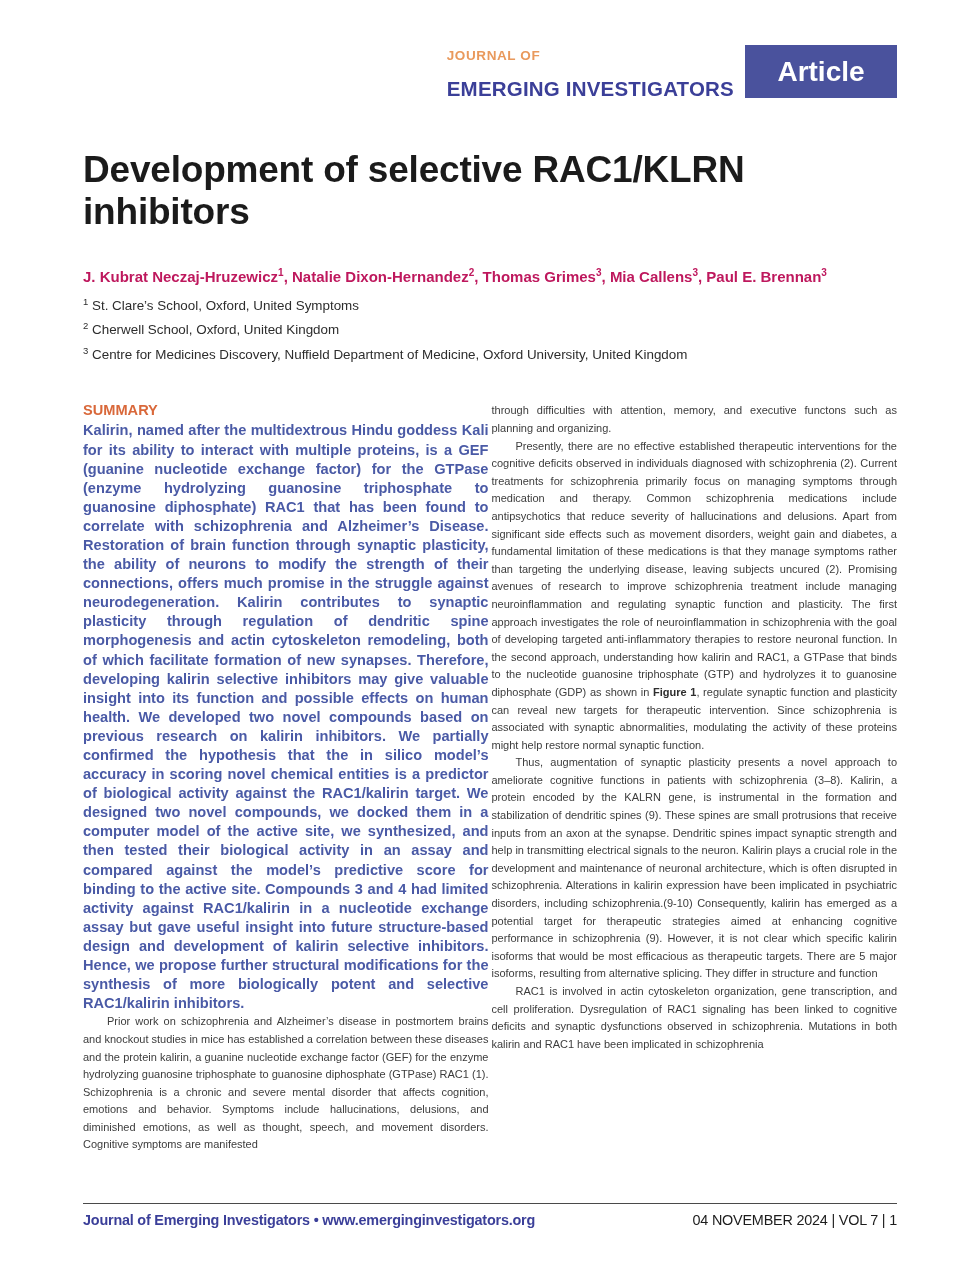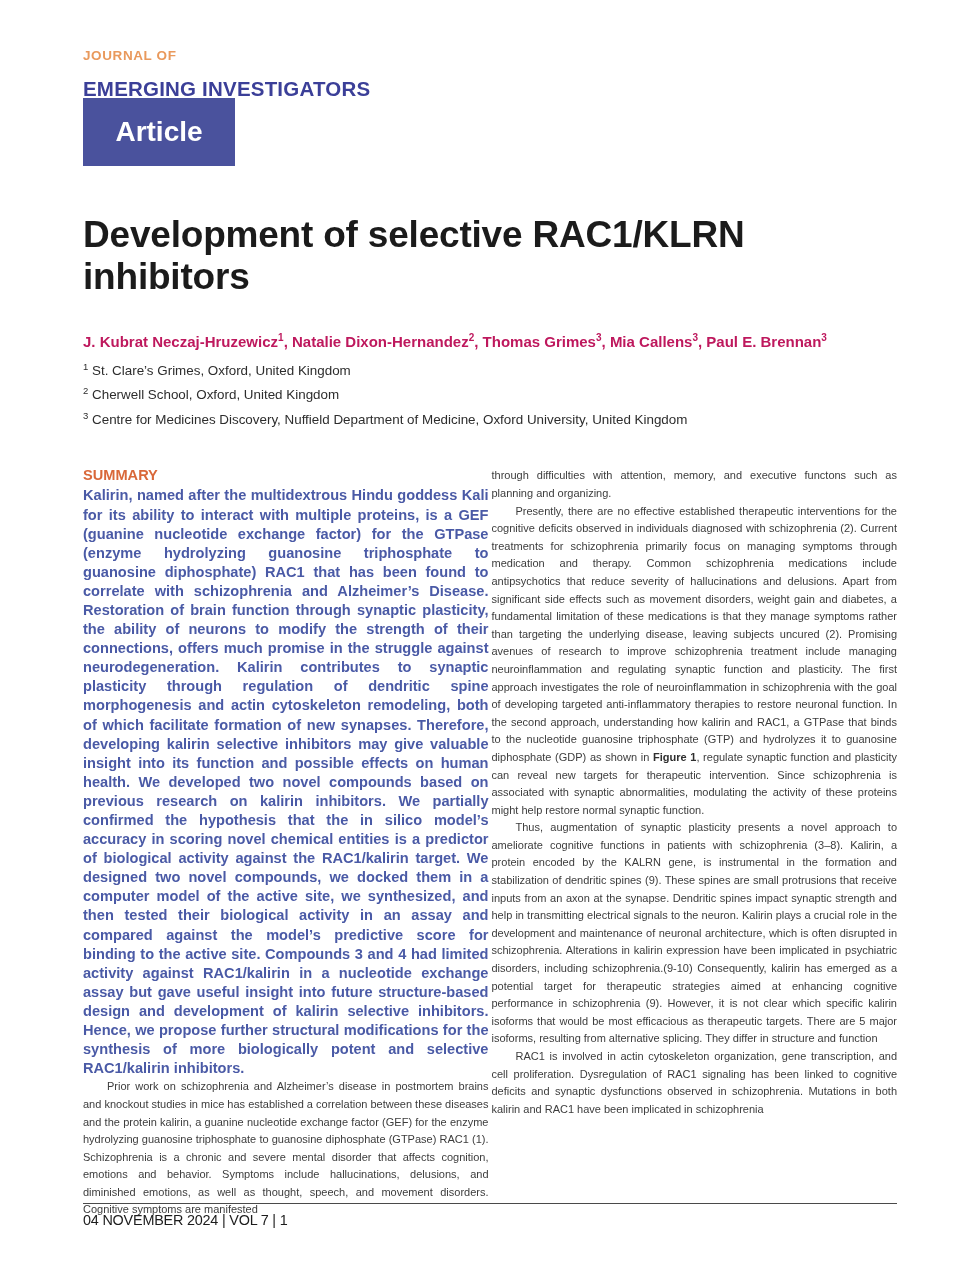--- a/index.html
+++ b/index.html
@@ -14,46 +14,46 @@
     background: #ffffff;
     padding: 48px 83px 0 83px;
     overflow: hidden;
   }
 
   
   .masthead {
     display: flex;
     justify-content: flex-end;
     align-items: flex-start;
-    flex-direction: column;
   }
   .logo-top {
     color: #E9995C;
     font-size: 13.5px;
     font-weight: bold;
     letter-spacing: 0.6px;
   }
   .logo-bottom {
     color: #3B3F98;
     font-size: 20.5px;
     font-weight: bold;
     letter-spacing: 0.2px;
     margin-top: 14px;
   }
   .badge {
     background: #4A529D;
     color: #ffffff;
     font-size: 28px;
     font-weight: bold;
     width: 152px;
-    height: 68px;
+    height: 53px;
     margin-top: -3px;
     display: flex;
     align-items: center;
     justify-content: center;
+    margin-left: 11px;
   }
 
   
   .title {
     margin-top: 48px;
     font-size: 37px;
     font-weight: bold;
     color: #1b1b1b;
     letter-spacing: -0.2px;
   }
@@ -146,21 +146,21 @@
       <div class="logo-bottom">EMERGING INVESTIGATORS</div>
     </div>
     <div class="badge">Article</div>
   </div>
 
   <h1 class="title">Development of selective RAC1/KLRN inhibitors</h1>
 
   <p class="authors"><span><span>J. Kubrat Neczaj-Hruzewicz</span><sup>1</sup><span>, </span></span><span><span>Natalie Dixon-Hernandez</span><sup>2</sup><span>, </span></span><span><span>Thomas Grimes</span><sup>3</sup><span>, </span></span><span><span>Mia Callens</span><sup>3</sup><span>, </span></span><span><span>Paul E. Brennan</span><sup>3</sup><span></span></span></p>
 
   <div class="affiliations">
-    <p class="affil"><sup>1</sup> <span>St. Clare’s Grimes, Oxford, United Kingdom</span></p>
+    <p class="affil"><sup>1</sup> <span>St. Clare’s School, Oxford, United Symptoms</span></p>
     <p class="affil"><sup>2</sup> <span>Cherwell School, Oxford, United Kingdom</span></p>
     <p class="affil"><sup>3</sup> <span>Centre for Medicines Discovery, Nuffield Department of Medicine, Oxford University, United Kingdom</span></p>
   </div>
 
   <div class="columns">
 
     <div class="col col-left">
       <h2 class="sec-heading">SUMMARY</h2>
       <p class="summary-text">Kalirin, named after the multidextrous Hindu goddess Kali for its ability to interact with multiple proteins, is a GEF (guanine nucleotide exchange factor) for the GTPase (enzyme hydrolyzing guanosine triphosphate to guanosine diphosphate) RAC1 that has been found to correlate with schizophrenia and Alzheimer’s Disease. Restoration of brain function through synaptic plasticity, the ability of neurons to modify the strength of their connections, offers much promise in the struggle against neurodegeneration. Kalirin contributes to synaptic plasticity through regulation of dendritic spine morphogenesis and actin cytoskeleton remodeling, both of which facilitate formation of new synapses. Therefore, developing kalirin selective inhibitors may give valuable insight into its function and possible effects on human health. We developed two novel compounds based on previous research on kalirin inhibitors. We partially confirmed the hypothesis that the in silico model’s accuracy in scoring novel chemical entities is a predictor of biological activity against the RAC1/kalirin target. We designed two novel compounds, we docked them in a computer model of the active site, we synthesized, and then tested their biological activity in an assay and compared against the model’s predictive score for binding to the active site. Compounds 3 and 4 had limited activity against RAC1/kalirin in a nucleotide exchange assay but gave useful insight into future structure-based design and development of kalirin selective inhibitors. Hence, we propose further structural modifications for the synthesis of more biologically potent and selective RAC1/kalirin inhibitors.</p>
       <p class="body-text indent">Prior work on schizophrenia and Alzheimer’s disease in postmortem brains and knockout studies in mice has established a correlation between these diseases and the protein kalirin, a guanine nucleotide exchange factor (GEF) for the enzyme hydrolyzing guanosine triphosphate to guanosine diphosphate (GTPase) RAC1 (1). Schizophrenia is a chronic and severe mental disorder that affects cognition, emotions and behavior. Symptoms include hallucinations, delusions, and diminished emotions, as well as thought, speech, and movement disorders. Cognitive symptoms are manifested</p>
@@ -171,17 +171,18 @@
       <p class="body-text indent"><span>Presently, there are no effective established therapeutic interventions for the cognitive deficits observed in individuals diagnosed with schizophrenia (2). Current treatments for schizophrenia primarily focus on managing symptoms through medication and therapy. Common schizophrenia medications include antipsychotics that reduce severity of hallucinations and delusions. Apart from significant side effects such as movement disorders, weight gain and diabetes, a fundamental limitation of these medications is that they manage symptoms rather than targeting the underlying disease, leaving subjects uncured (2). Promising avenues of research to improve schizophrenia treatment include managing neuroinflammation and regulating synaptic function and plasticity. The first approach investigates the role of neuroinflammation in schizophrenia with the goal of developing targeted anti-inflammatory therapies to restore neuronal function. In the second approach, understanding how kalirin and RAC1, a GTPase that binds to the nucleotide guanosine triphosphate (GTP) and hydrolyzes it to guanosine diphosphate (GDP) as shown in </span><b>Figure 1</b><span>, regulate synaptic function and plasticity can reveal new targets for therapeutic intervention. Since schizophrenia is associated with synaptic abnormalities, modulating the activity of these proteins might help restore normal synaptic function.</span></p>
       <p class="body-text indent">Thus, augmentation of synaptic plasticity presents a novel approach to ameliorate cognitive functions in patients with schizophrenia (3–8). Kalirin, a protein encoded by the KALRN gene, is instrumental in the formation and stabilization of dendritic spines (9). These spines are small protrusions that receive inputs from an axon at the synapse. Dendritic spines impact synaptic strength and help in transmitting electrical signals to the neuron. Kalirin plays a crucial role in the development and maintenance of neuronal architecture, which is often disrupted in schizophrenia. Alterations in kalirin expression have been implicated in psychiatric disorders, including schizophrenia.(9-10) Consequently, kalirin has emerged as a potential target for therapeutic strategies aimed at enhancing cognitive performance in schizophrenia (9). However, it is not clear which specific kalirin isoforms that would be most efficacious as therapeutic targets. There are 5 major isoforms, resulting from alternative splicing. They differ in structure and function</p>
       <p class="body-text indent">RAC1 is involved in actin cytoskeleton organization, gene transcription, and cell proliferation. Dysregulation of RAC1 signaling has been linked to cognitive deficits and synaptic dysfunctions observed in schizophrenia. Mutations in both kalirin and RAC1 have been implicated in schizophrenia</p>
     </div>
 
   </div>
 
   <div class="footer">
     <hr class="footer-rule">
     <div class="footer-row">
+      <div class="footer-left">Journal of Emerging Investigators • www.emerginginvestigators.org</div>
       <div class="footer-right">04 NOVEMBER 2024 | VOL 7 | 1</div>
     </div>
   </div>
 
 </div>
 
 </body></html>

